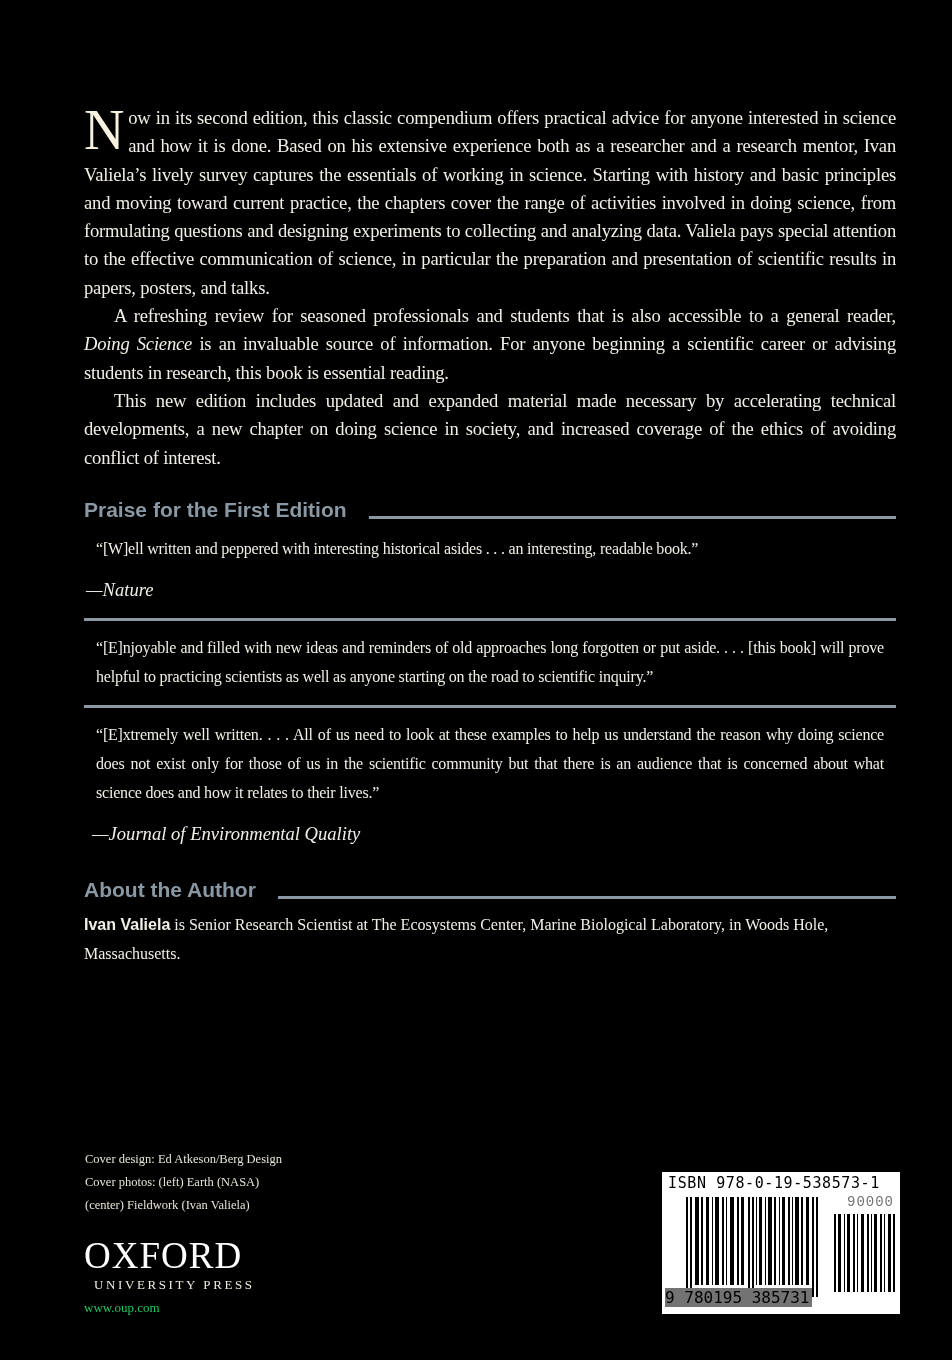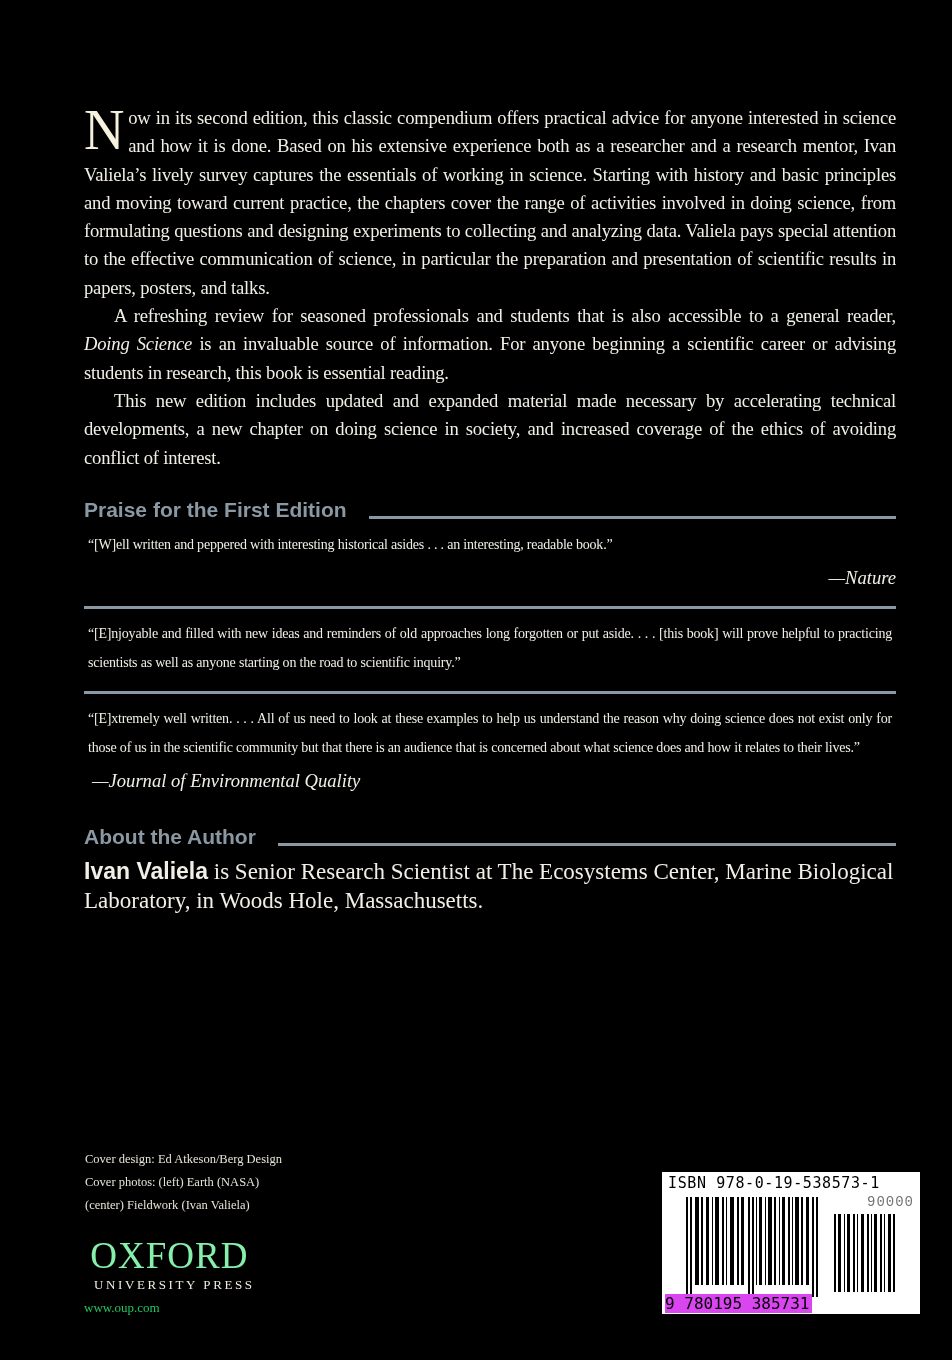--- a/index.html
+++ b/index.html
@@ -4,34 +4,34 @@
 <style>
   html, body { margin:0; padding:0; }
   body { width:952px; height:1360px; background:#000; color:#f2efe6; font-family:"Liberation Serif","DejaVu Serif",serif; position:relative; overflow:hidden; }
   .content { position:absolute; left:84px; top:104px; width:812px; }
   .para { font-size:18.6px; line-height:28.3px; margin:0; text-align:justify; letter-spacing:-0.2px; }
   .para.indent { text-indent:30px; }
   .dropcap { font-size:56px; line-height:40px; float:left; margin:6px 4px 0 0; color:#f7f2df; }
   .section-head { display:flex; align-items:flex-end; margin-top:24px;gap:8px; }
   .section-head .title { font-family:"Liberation Sans","DejaVu Sans",sans-serif; font-weight:bold; font-size:21px; color:#8a98a3; white-space:nowrap; }
   .section-head .rule { flex:1; height:3px; background:#8a98a3; margin:0 0 3px 14px; }
-  .quote { font-size:14px; line-height:29px; margin:4px; letter-spacing:-0.2px; }
+  .quote { font-size:16px; line-height:29px; margin:12px; letter-spacing:-0.2px; }
   .source { font-size:18.6px; font-style:italic; line-height:29px; margin:0; }
   .divider { height:3px; background:#8a98a3; margin:14px 0 10px 0; }
-  .author-bio { font-size:23px; line-height:29px; margin:0; }
+  .author-bio { font-size:16px; line-height:29px; margin:0; }
   .author-name { font-family:"Liberation Sans","DejaVu Sans",sans-serif; font-weight:bold; }
   .credits { position:absolute; left:85px; top:1148px; font-size:12.5px; line-height:23px; color:#e8e4d8; }
   .oxford { position:absolute; left:84px; top:1238px; }
-  .oxford .logo { font-size:37px; letter-spacing:1px; line-height:36px; color:#86efac;text-align:center; }
+  .oxford .logo { font-size:37px; letter-spacing:1px; line-height:36px; color:#ffffff; }
   .oxford .press { font-size:13px; letter-spacing:2.6px; line-height:22px; color:#f0ecdf;margin-left:10px; }
   .oxford .url { font-size:13px; line-height:24px; color:#22c55e; }
-  .barcode { position:absolute; left:662px; top:1172px; width:238px; height:142px; background:#fff;padding-left:20px; }
+  .barcode { position:absolute; left:662px; top:1172px; width:238px; height:142px; background:#fff; }
   .barcode .isbn { position:absolute; left:6px; top:2px; font-family:"DejaVu Sans Mono","Liberation Mono",monospace; font-size:15px; color:#000; letter-spacing:0.6px; }
   .barcode .price { position:absolute; right:6px; top:22px; font-family:Liberation Mono, monospace; font-size:14px; color:#737373; letter-spacing:1px; }
-  .barcode .digits { position:absolute; left:3px; bottom:1px; font-family:"DejaVu Sans Mono","Liberation Mono",monospace; font-size:16px; color:#000; background:#d946ef; padding-right:2px; }
+  .barcode .digits { position:absolute; left:3px; bottom:7px; font-family:"DejaVu Sans Mono","Liberation Mono",monospace; font-size:16px; color:#000; background:#737373; padding-right:2px; }
   .bars-main { position:absolute; left:24px; top:25px; width:134px; height:100px; }
   .bars-add { position:absolute; left:172px; top:42px; width:62px; height:78px; }
 </style>
 </head>
 <body>
 
 <div class="content">
   <p class="para">
     <span class="dropcap">N</span><span>ow in its second edition, this classic compendium offers practical advice for anyone interested in science and how it is done. Based on his extensive experience both as a researcher and a research mentor, Ivan Valiela’s lively survey captures the essentials of working in science. Starting with history and basic principles and moving toward current practice, the chapters cover the range of activities involved in doing science, from formulating questions and designing experiments to collecting and analyzing data. Valiela pays special attention to the effective communication of science, in particular the preparation and presentation of scientific results in papers, posters, and talks.</span>
   </p>
@@ -40,21 +40,21 @@
   </p>
   <p class="para indent">This new edition includes updated and expanded material made necessary by accelerating technical developments, a new chapter on doing science in society, and increased coverage of the ethics of avoiding conflict of interest.</p>
 
   <div class="section-head" style="margin-top:26px;">
     <span class="title">Praise for the First Edition</span>
     <span class="rule"></span>
   </div>
 
   <div style="margin-top:8px;">
     <p class="quote">“[W]ell written and peppered with interesting historical asides . . . an interesting, readable book.”</p>
-    <p class="source" style="padding-left:2px;text-align:right;">—Nature</p>
+    <p class="source" style="padding-left:2px;">—Nature</p>
   </div>
   <div class="divider"></div>
 
   <div>
     <p class="quote" style="text-align:justify;">“[E]njoyable and filled with new ideas and reminders of old approaches long forgotten or put aside. . . . [this book] will prove helpful to practicing scientists as well as anyone starting on the road to scientific inquiry.”</p>
   </div>
   <div class="divider"></div>
 
   <div>
     <p class="quote" style="text-align:justify;">“[E]xtremely well written. . . . All of us need to look at these examples to help us understand the reason why doing science does not exist only for those of us in the scientific community but that there is an audience that is concerned about what science does and how it relates to their lives.”</p>

